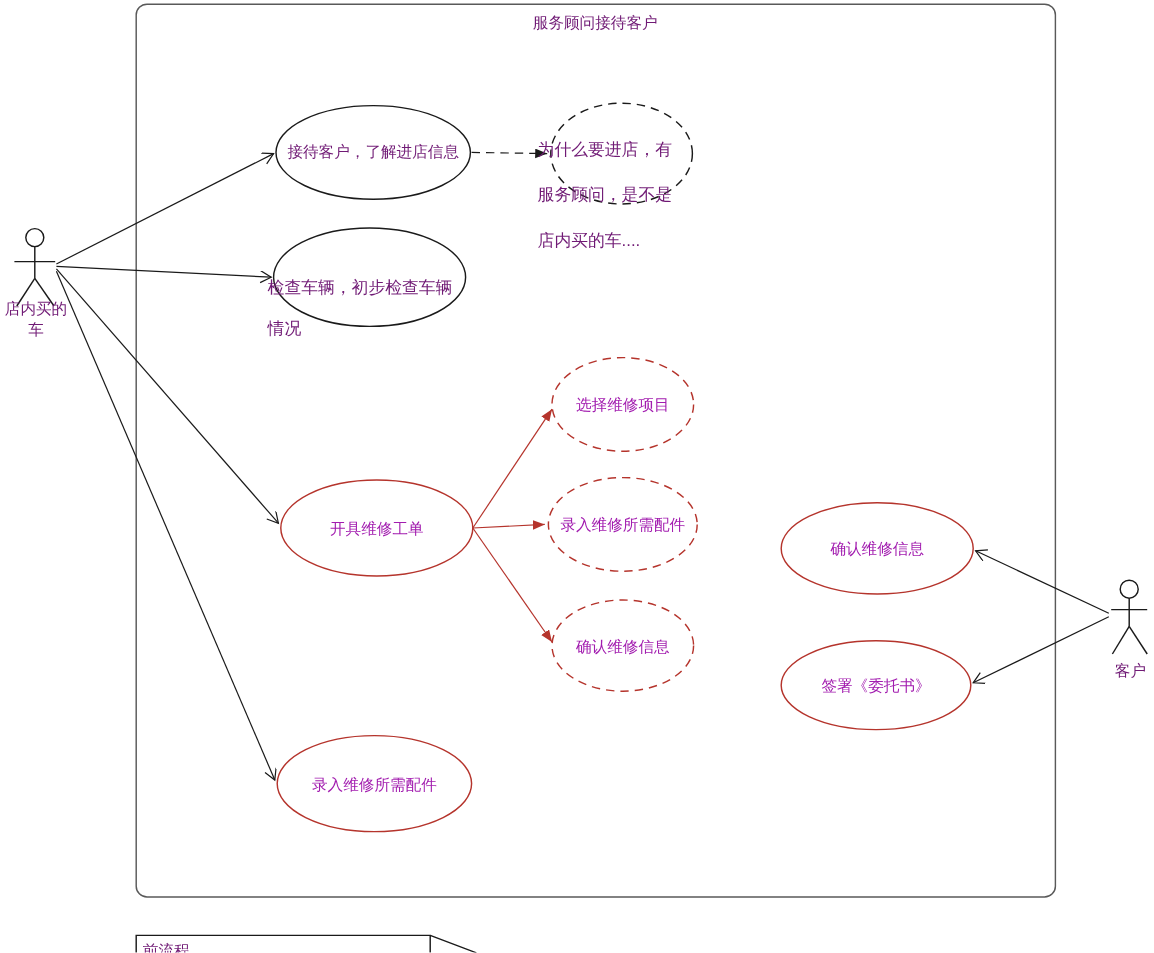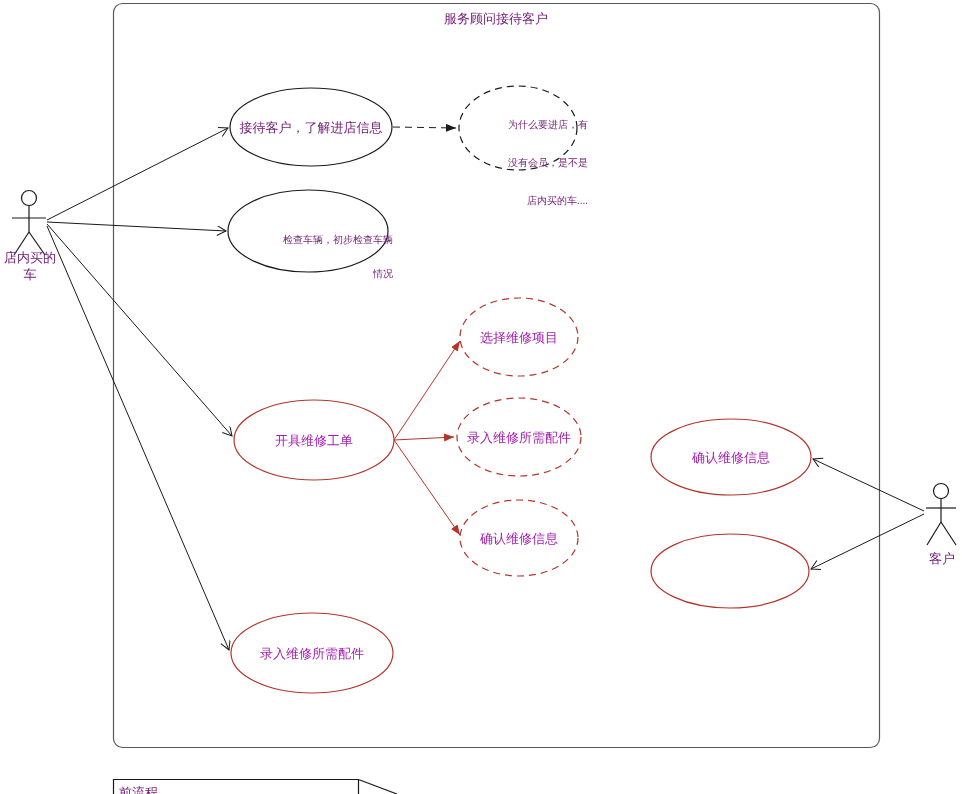--- a/index.html
+++ b/index.html
@@ -11,21 +11,21 @@
   }
   #shapes{position:absolute;left:0;top:0;}
   .lbl{
     position:absolute;font-size:13px;line-height:17px;
     display:flex;align-items:center;justify-content:center;
     text-align:center;white-space:pre-line;pointer-events:none;
   }
   .lbl.multi{display:block;}
   .red{color:#a21caf;}
   .black{color:#701a75;}
-  .note-line{font-size:10px;line-height:21px;text-align:right;}
+  .note-line{font-size:14px;line-height:21px;text-align:left;}
 </style>
 </head>
 <body>
 
 <div id="stage">
 
   <svg id="shapes" width="962" height="794" viewBox="0 0 962 794">
     <defs>
       <marker id="openBlack" markerWidth="14" markerHeight="12" refX="10" refY="5" orient="auto" markerUnits="userSpaceOnUse">
         <path d="M1,0 L10,5 L1,10" fill="none" stroke="#1a1a1a" stroke-width="1"></path>
@@ -87,43 +87,44 @@
     <g stroke="#1a1a1a" stroke-width="1" fill="none">
       <line x1="924" y1="511" x2="813" y2="459" marker-end="url(#openBlack)"></line>
       <line x1="924" y1="514" x2="811" y2="569" marker-end="url(#openBlack)"></line>
     </g>
 
     <path d="M113.5,794 L113.5,779.5 L358.5,779.5 L358.5,794 M358.5,779.5 L397,794" fill="none" stroke="#1a1a1a" stroke-width="1.2"></path>
   </svg>
 
   <div class="lbl black" style="left:346px;top:9px;width:300px;height:18px;">服务顾问接待客户</div>
 
-  <div class="lbl black" style="left:226px;top:118px;width:170px;height:18px;">接待客户，了解进店信息</div>
+  <div class="lbl black" style="left:226px;top:118px;width:170px;height:18px;font-family:Liberation Mono, monospace;">接待客户，了解进店信息</div>
 
   <div class="lbl multi black" style="left:223px;top:214px;width:170px;">
     <div class="note-line" style="line-height:17px;">检查车辆，初步检查车辆</div>
     <div class="note-line" style="line-height:17px;">情况</div>
   </div>
 
   <div class="lbl multi black" style="left:448px;top:97px;width:140px;">
     <div class="note-line">为什么要进店，有</div>
-    <div class="note-line">没有会员，是不是</div>
+    <div class="note-line">服务顾问，是不是</div>
     <div class="note-line">店内买的车....</div>
   </div>
 
   <div class="lbl red" style="left:229px;top:431px;width:170px;height:18px;text-align:center;">开具维修工单</div>
 
   <div class="lbl red" style="left:444px;top:328px;width:150px;height:18px;">选择维修项目</div>
 
   <div class="lbl red" style="left:444px;top:428px;width:150px;height:18px;">录入维修所需配件</div>
 
   <div class="lbl red" style="left:444px;top:529px;width:150px;height:18px;">确认维修信息</div>
 
   <div class="lbl red" style="left:646px;top:448px;width:170px;height:18px;">确认维修信息</div>
 
+  <div class="lbl red" style="left:645px;top:562px;width:170px;height:18px;">签署《委托书》</div>
 
   <div class="lbl red" style="left:227px;top:644px;width:170px;height:18px;">录入维修所需配件</div>
 
   <div class="lbl black" style="left:0px;top:257px;width:60px;height:17px;">店内买的车</div>
 
   <div class="lbl black" style="left:912px;top:550px;width:60px;height:17px;">客户</div>
 
   <div class="lbl black" style="left:119px;top:783px;width:120px;height:18px;justify-content:flex-start;text-align:left;">前流程</div>
 
 </div>

